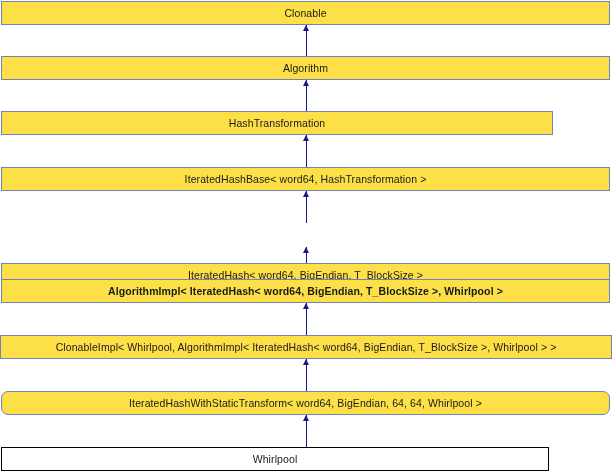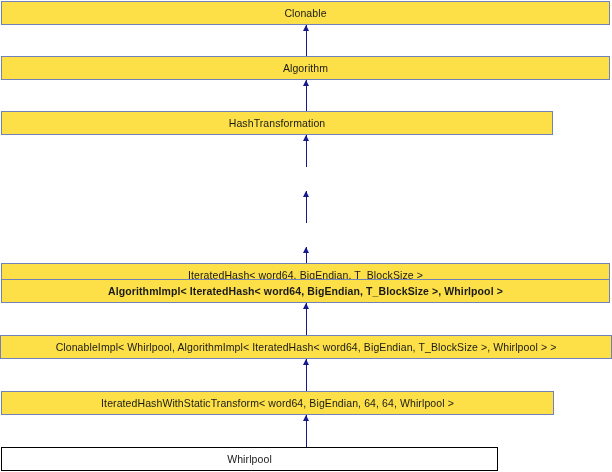--- a/index.html
+++ b/index.html
@@ -108,28 +108,31 @@
     </div>
     <div class="node" style="left: 1px; top: 1px; width: 609px;">
       <span class="node-label">Clonable</span>
     </div>
     <div class="node" style="left: 1px; top: 56px; width: 609px;">
       <span class="node-label">Algorithm</span>
     </div>
     <div class="node" style="left: 1px; top: 111px; width: 552px;">
       <span class="node-label">HashTransformation</span>
     </div>
+    <div class="node" style="left: 1px; top: 167px; width: 609px;">
+      <span class="node-label">IteratedHashBase&lt; word64, HashTransformation &gt;</span>
+    </div>
     <div class="node" style="left: 1px; top: 223px; width: 609px; margin-top: 40px;">
       <span class="node-label">IteratedHash&lt; word64, BigEndian, T_BlockSize &gt;</span>
     </div>
     <div class="node" style="left: 1px; top: 279px; width: 609px; font-weight: bold;">
       <span class="node-label">AlgorithmImpl&lt; IteratedHash&lt; word64, BigEndian, T_BlockSize &gt;, Whirlpool &gt;</span>
     </div>
     <div class="node" style="left: 0px; top: 335px; width: 612px;">
       <span class="node-label">ClonableImpl&lt; Whirlpool, AlgorithmImpl&lt; IteratedHash&lt; word64, BigEndian, T_BlockSize &gt;, Whirlpool &gt; &gt;</span>
     </div>
-    <div class="node" style="left: 1px; top: 391px; width: 553px;">
+    <div class="node" style="left: 1px; top: 391px; width: 609px; border-radius: 7px;">
       <span class="node-label">IteratedHashWithStaticTransform&lt; word64, BigEndian, 64, 64, Whirlpool &gt;</span>
     </div>
-    <div class="node leaf" style="left: 1px; top: 447px; width: 497px;">
+    <div class="node leaf" style="left: 1px; top: 447px; width: 548px;">
       <span class="node-label">Whirlpool</span>
     </div>
   </div>
 
 </body></html>

